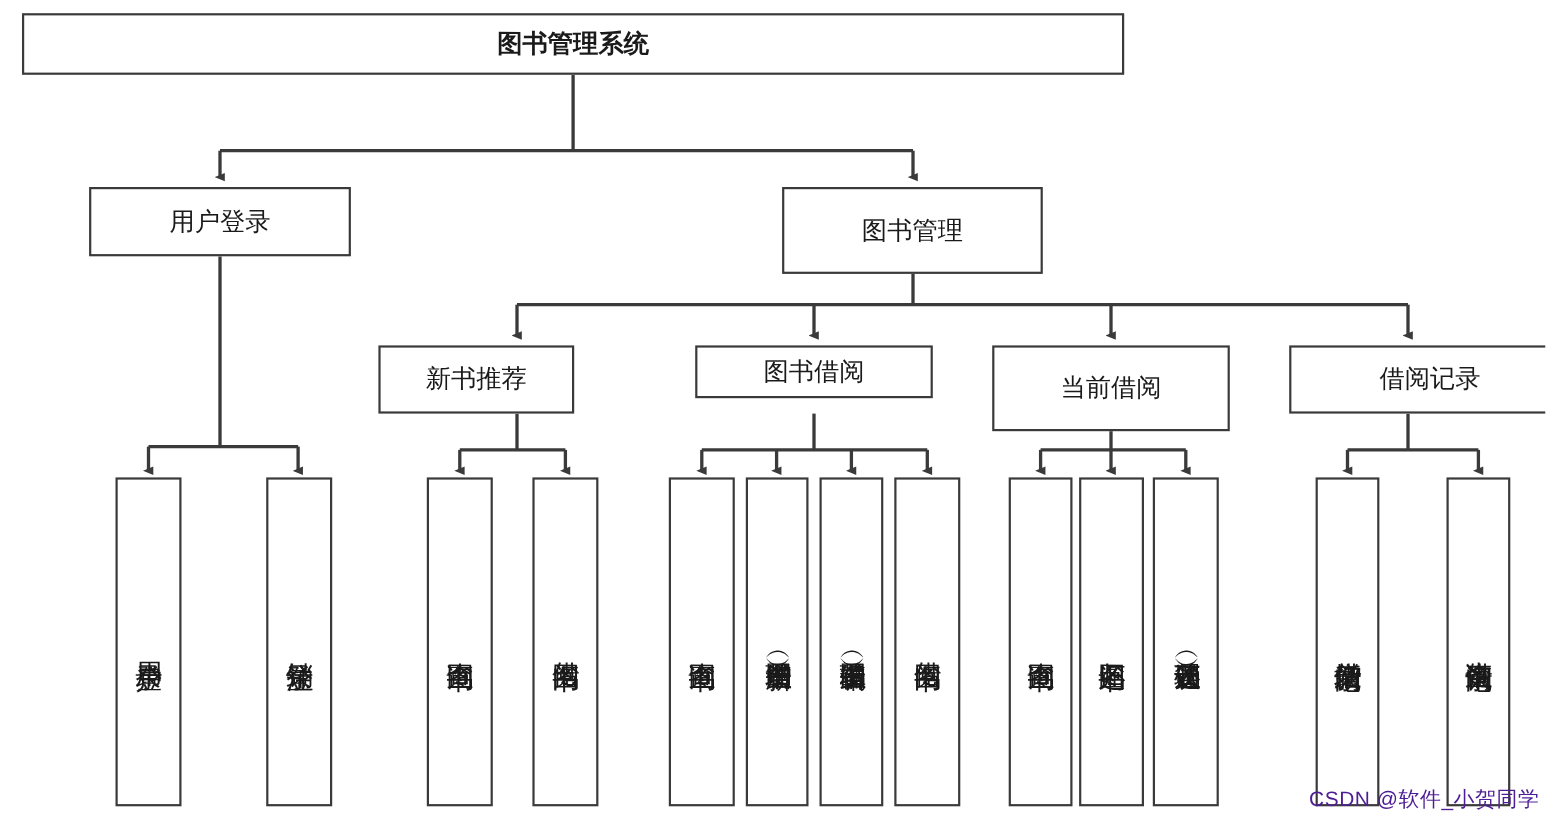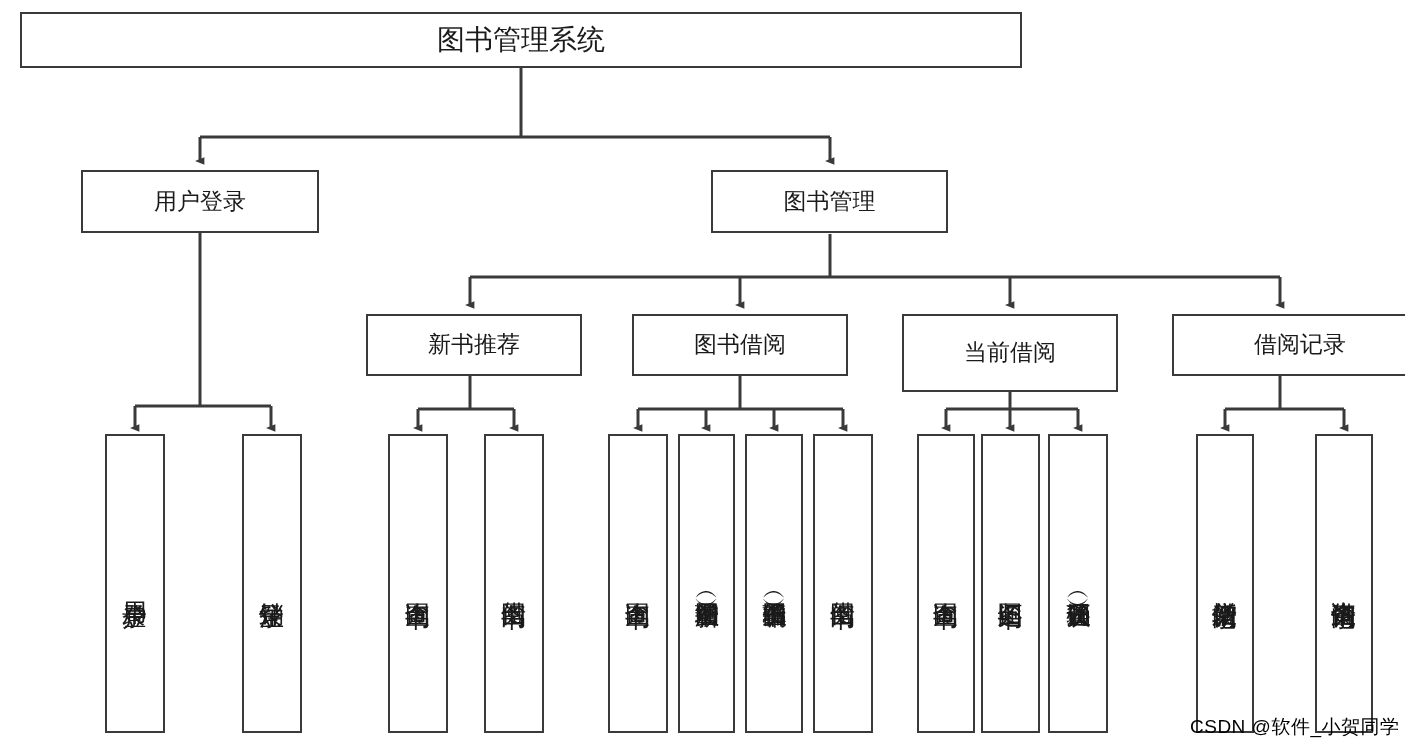--- a/index.html
+++ b/index.html
@@ -34,21 +34,22 @@
     display: flex;
     align-items: center;
     justify-content: center;
     text-align: center;
     line-height: 1.18;
   }
   .node.h {
     font-size: 23px;
   }
   .node.root {
-    font-size: 28px;
+    font-size: 23px;
+    font-weight: bold;
   }
   .node.v {
     writing-mode: vertical-rl;
     text-orientation: upright;
     font-size: 25px;
     line-height: 1.12;
     letter-spacing: 1px;
     padding: 4px 0;
   }
   .node.v .vtext {
@@ -58,21 +59,21 @@
   }
   .node.v.tight {
     font-size: 24px;
     letter-spacing: 0px;
   }
   .watermark {
     position: absolute;
     left: 1190px;
     top: 714px;
     font-size: 19px;
-    color: #000000;
+    color: #4c1d95;
     white-space: nowrap;
     letter-spacing: 0.5px;
   }
 </style>
 </head>
 <body>
 
 <div id="canvas">
 
   <svg id="edges" viewBox="0 0 1405 747" xmlns="http://www.w3.org/2000/svg">
@@ -125,28 +126,28 @@
     </g>
   </svg>
 
   <div class="node root" style="left:20px; top:12px; width:1002px; height:56px;">
     <span>图书管理系统</span>
   </div>
 
   <div class="node h" style="left:81px; top:170px; width:238px; height:63px;">
     <span>用户登录</span>
   </div>
-  <div class="node h" style="left:711px; top:170px; width:237px; height:63px;">
+  <div class="node h" style="left:711px; top:170px; width:237px; height:79px;">
     <span>图书管理</span>
   </div>
 
-  <div class="node h" style="left:366px; top:314px; width:216px; height:62px;">
+  <div class="node h" style="left:344px; top:314px; width:178px; height:62px;">
     <span>新书推荐</span>
   </div>
-  <div class="node h" style="left:632px; top:314px; width:216px; height:62px;">
+  <div class="node h" style="left:632px; top:314px; width:216px; height:48px;">
     <span>图书借阅</span>
   </div>
   <div class="node h" style="left:902px; top:314px; width:216px; height:78px;">
     <span>当前借阅</span>
   </div>
   <div class="node h" style="left:1172px; top:314px; width:256px; height:62px;">
     <span>借阅记录</span>
   </div>
 
   <div class="node v" style="left:105px; top:434px; width:60px; height:299px;">

